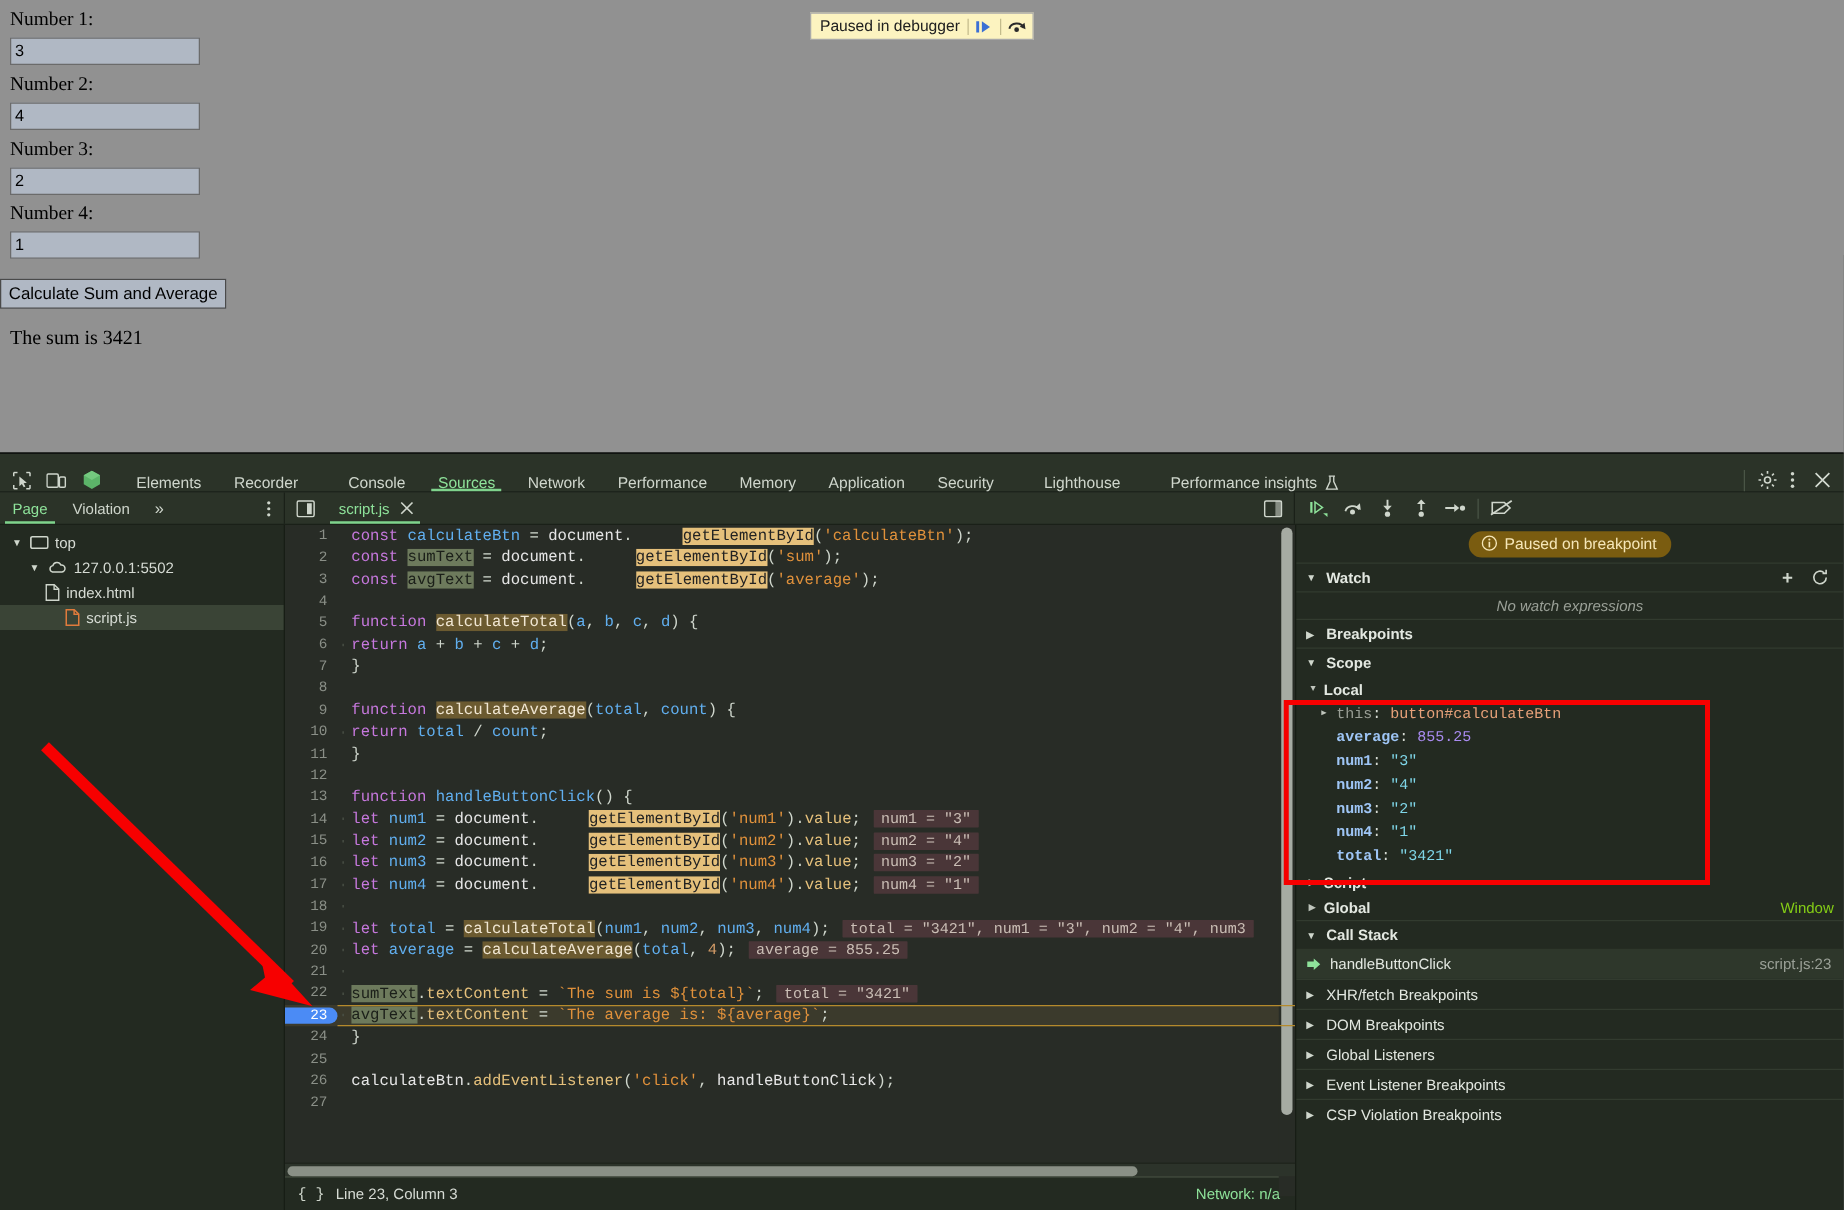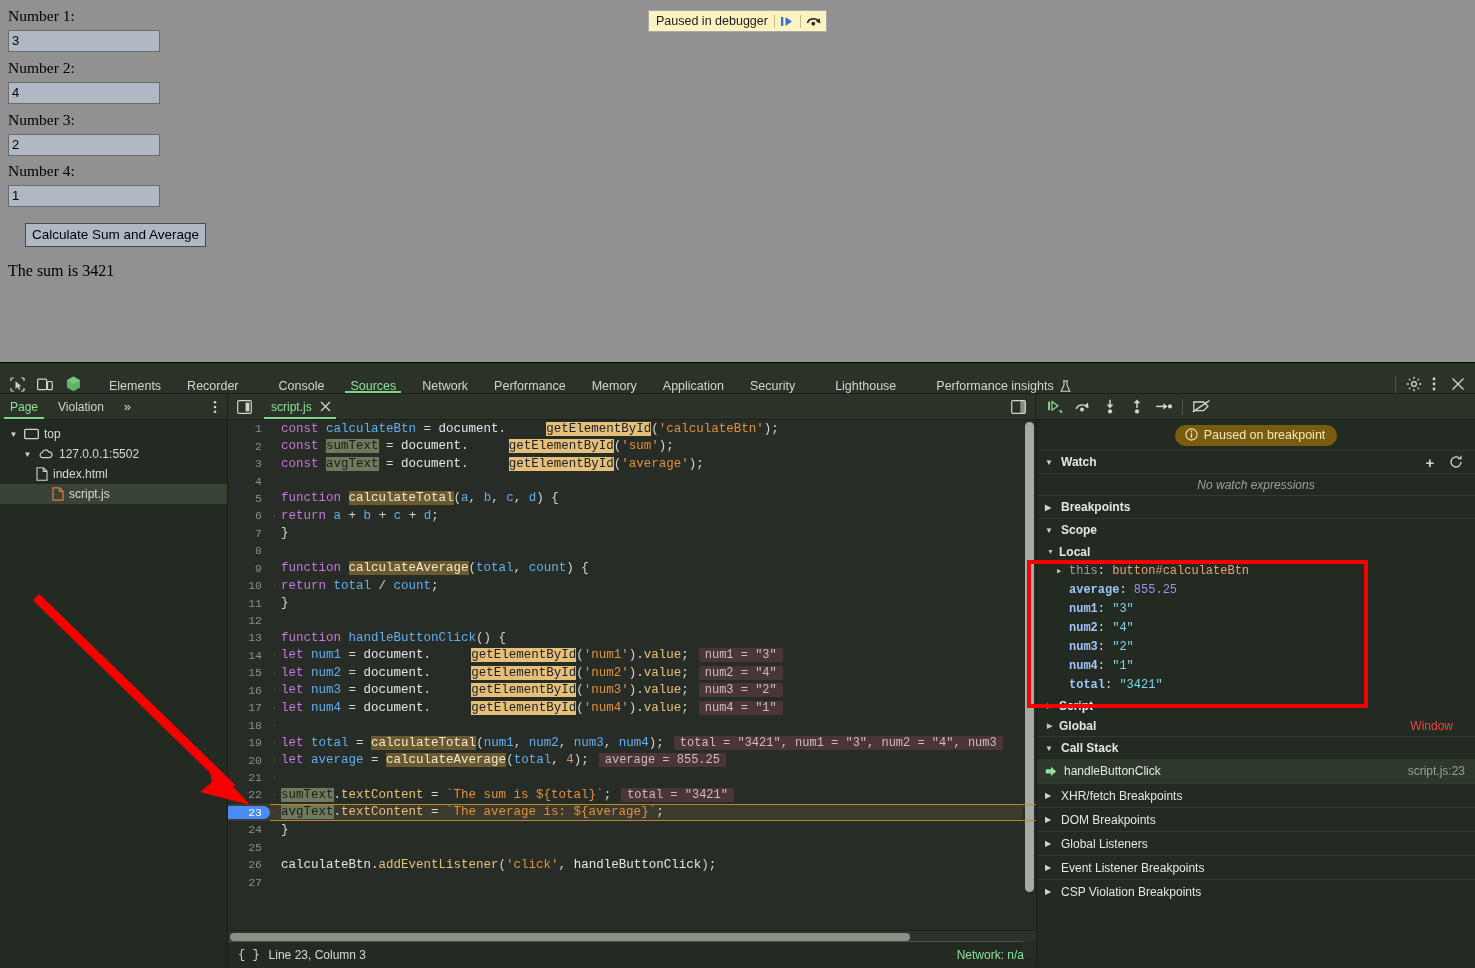--- a/index.html
+++ b/index.html
@@ -352,21 +352,21 @@
     <input class="num-input" style="margin-top: 6px;" value="4">
   </div>
   <div style="position:absolute;left:8px;top:112px;">
     <div class="form-label">Number 3:</div>
     <input class="num-input" style="margin-top: 6px;" value="2">
   </div>
   <div style="position:absolute;left:8px;top:163px;">
     <div class="form-label">Number 4:</div>
     <input class="num-input" style="margin-top: 6px;" value="1">
   </div>
-  <button class="calc-btn" style="position:absolute;left:25px;top:223px;">Calculate Sum and Average</button>
+  <button class="calc-btn" style="position:absolute;left:0;top:223px;">Calculate Sum and Average</button>
   <div id="sum-text" style="position:absolute;left:8px;top:262px;">The sum is 3421</div>
 </div>
 
 <div id="paused-bar">
   <div class="pb-text">Paused in debugger</div>
   <div class="pb-btn">
     <svg width="16" height="13" viewBox="0 0 16 13">
       <rect x="2" y="2" width="2.3" height="9" fill="#3b6fd4"></rect>
       <polygon points="6.5,2 13,6.5 6.5,11" fill="#3b6fd4"></polygon>
     </svg>
@@ -687,21 +687,21 @@
           <span class="tri blank" style="margin-left:10px">▶</span><span class="sv-name-b">total</span><span class="sv-pun">: </span><span class="sv-str">"3421"</span>
         </div>
       </div>
 
       <div class="scope-row titled" style="height:20px">
         <span class="tri">▶</span><span>Script</span>
       </div>
       <div class="scope-row titled" style="height:20px">
         <span class="tri">▶</span><span>Global</span>
         <span style="flex:1 1 auto"></span>
-        <span style="color:#ef4444;padding-right:22px;font-weight:normal">Window</span>
+        <span style="color:#84cc16;padding-right:8px;font-weight:normal">Window</span>
       </div>
 
       <div class="sec-head">
         <span class="tri">▼</span>
         <span>Call Stack</span>
       </div>
       <div class="cs-row">
         <span>
           <svg width="12" height="11" viewBox="0 0 12 11">
               <polygon points="0.8,3.2 6,3.2 6,0.8 11.2,5.4 6,10 6,7.6 0.8,7.6" fill="#8ee29a"></polygon>

